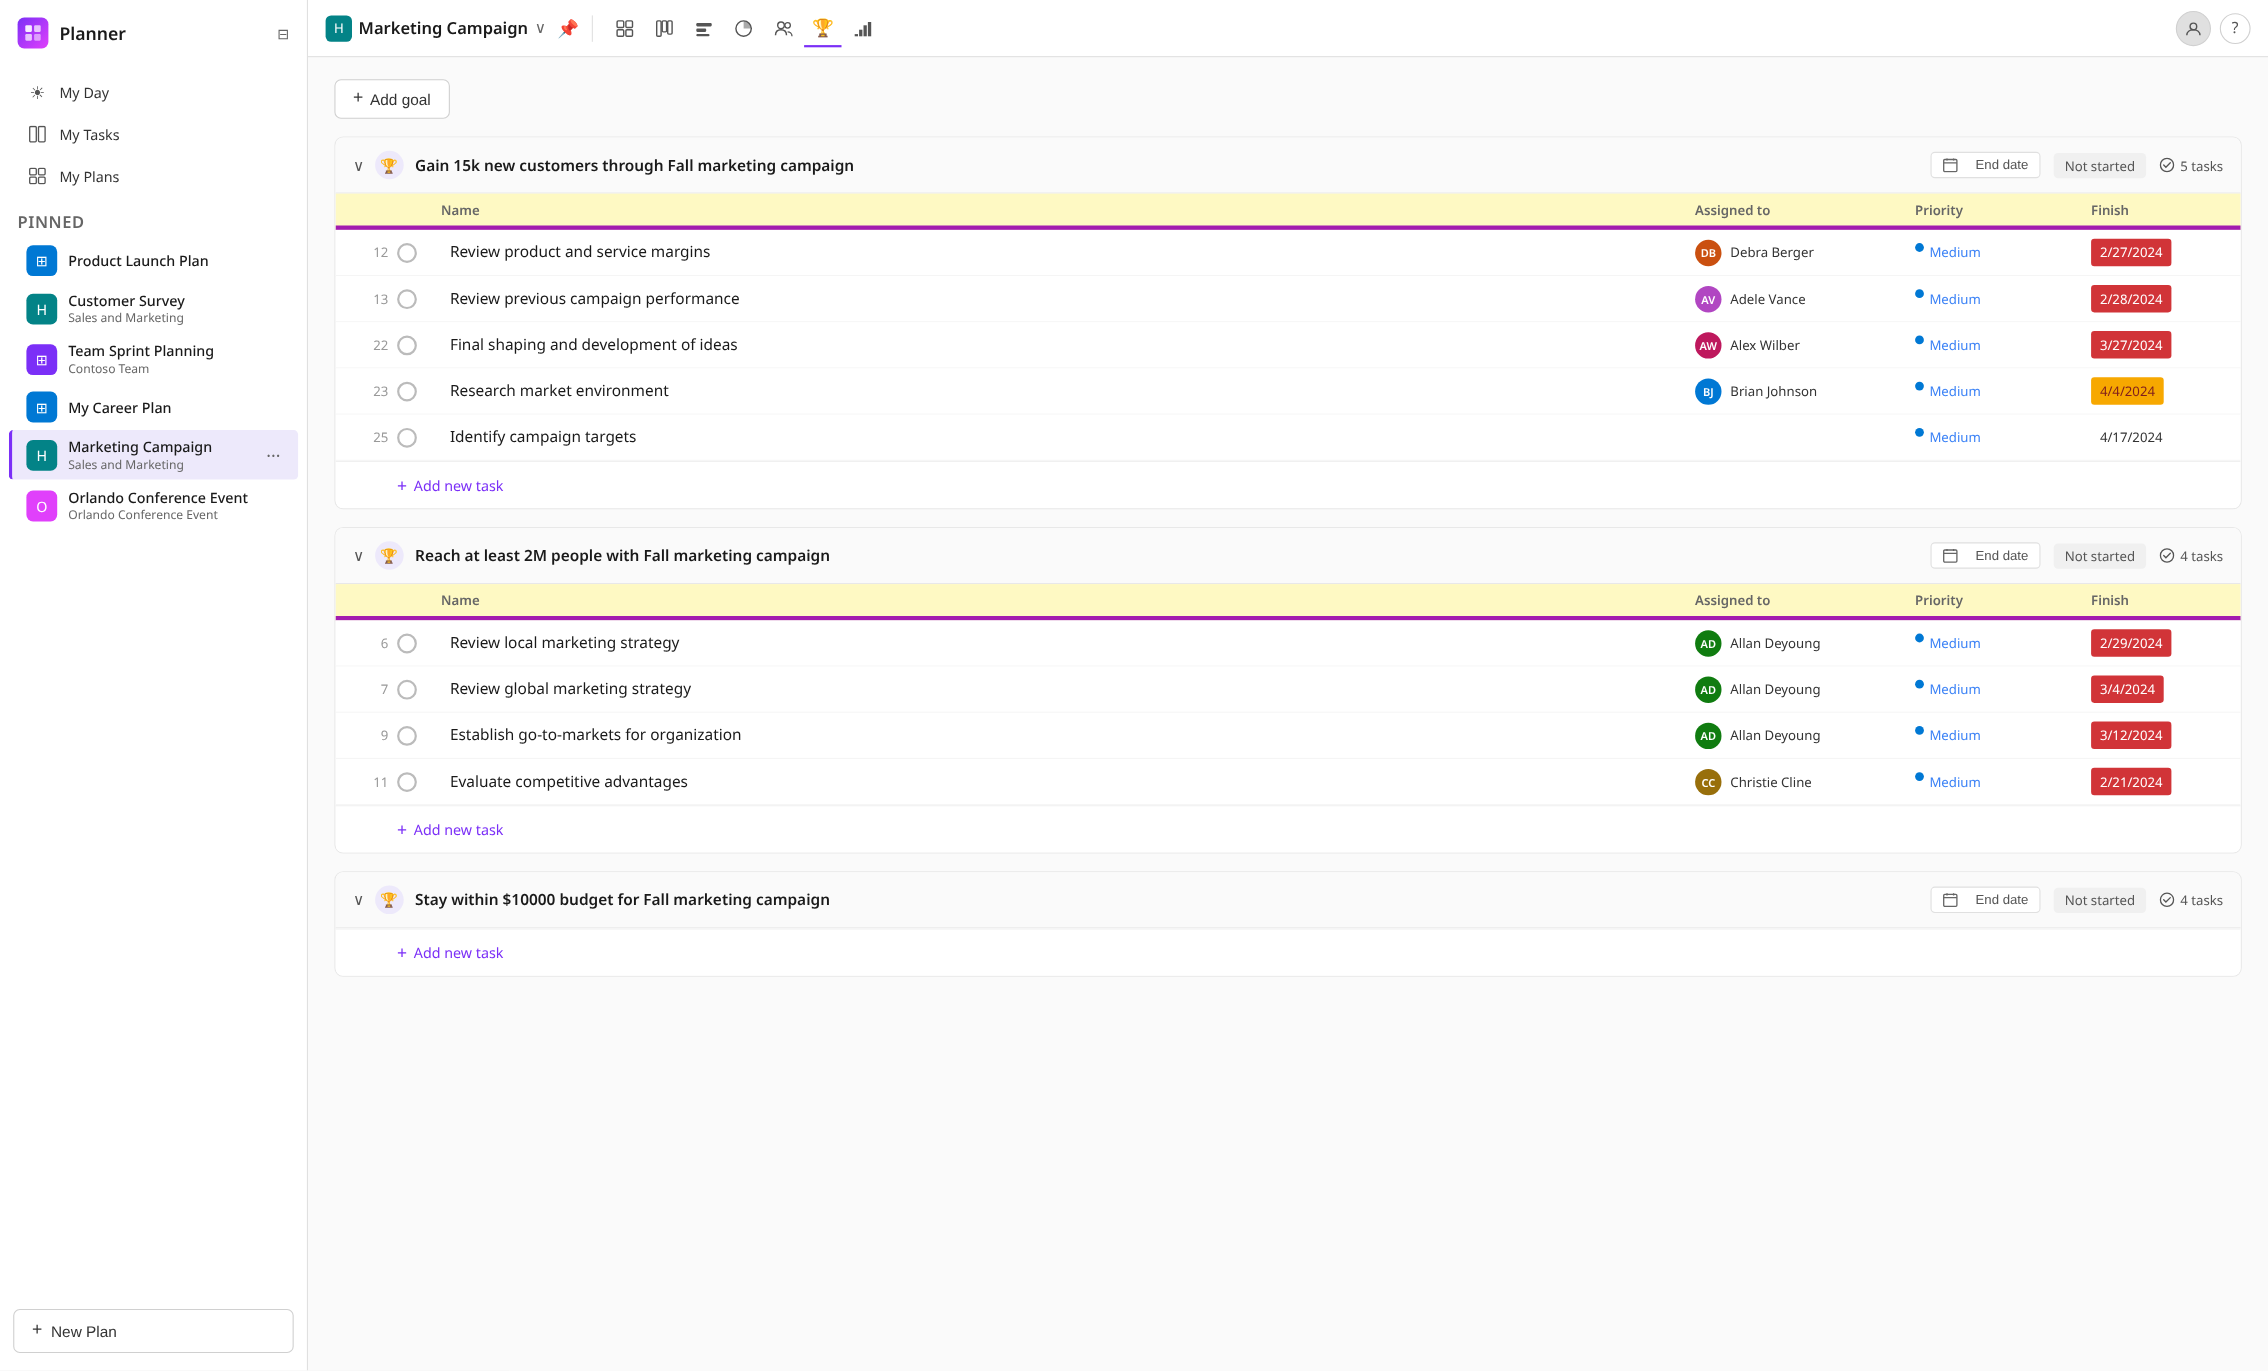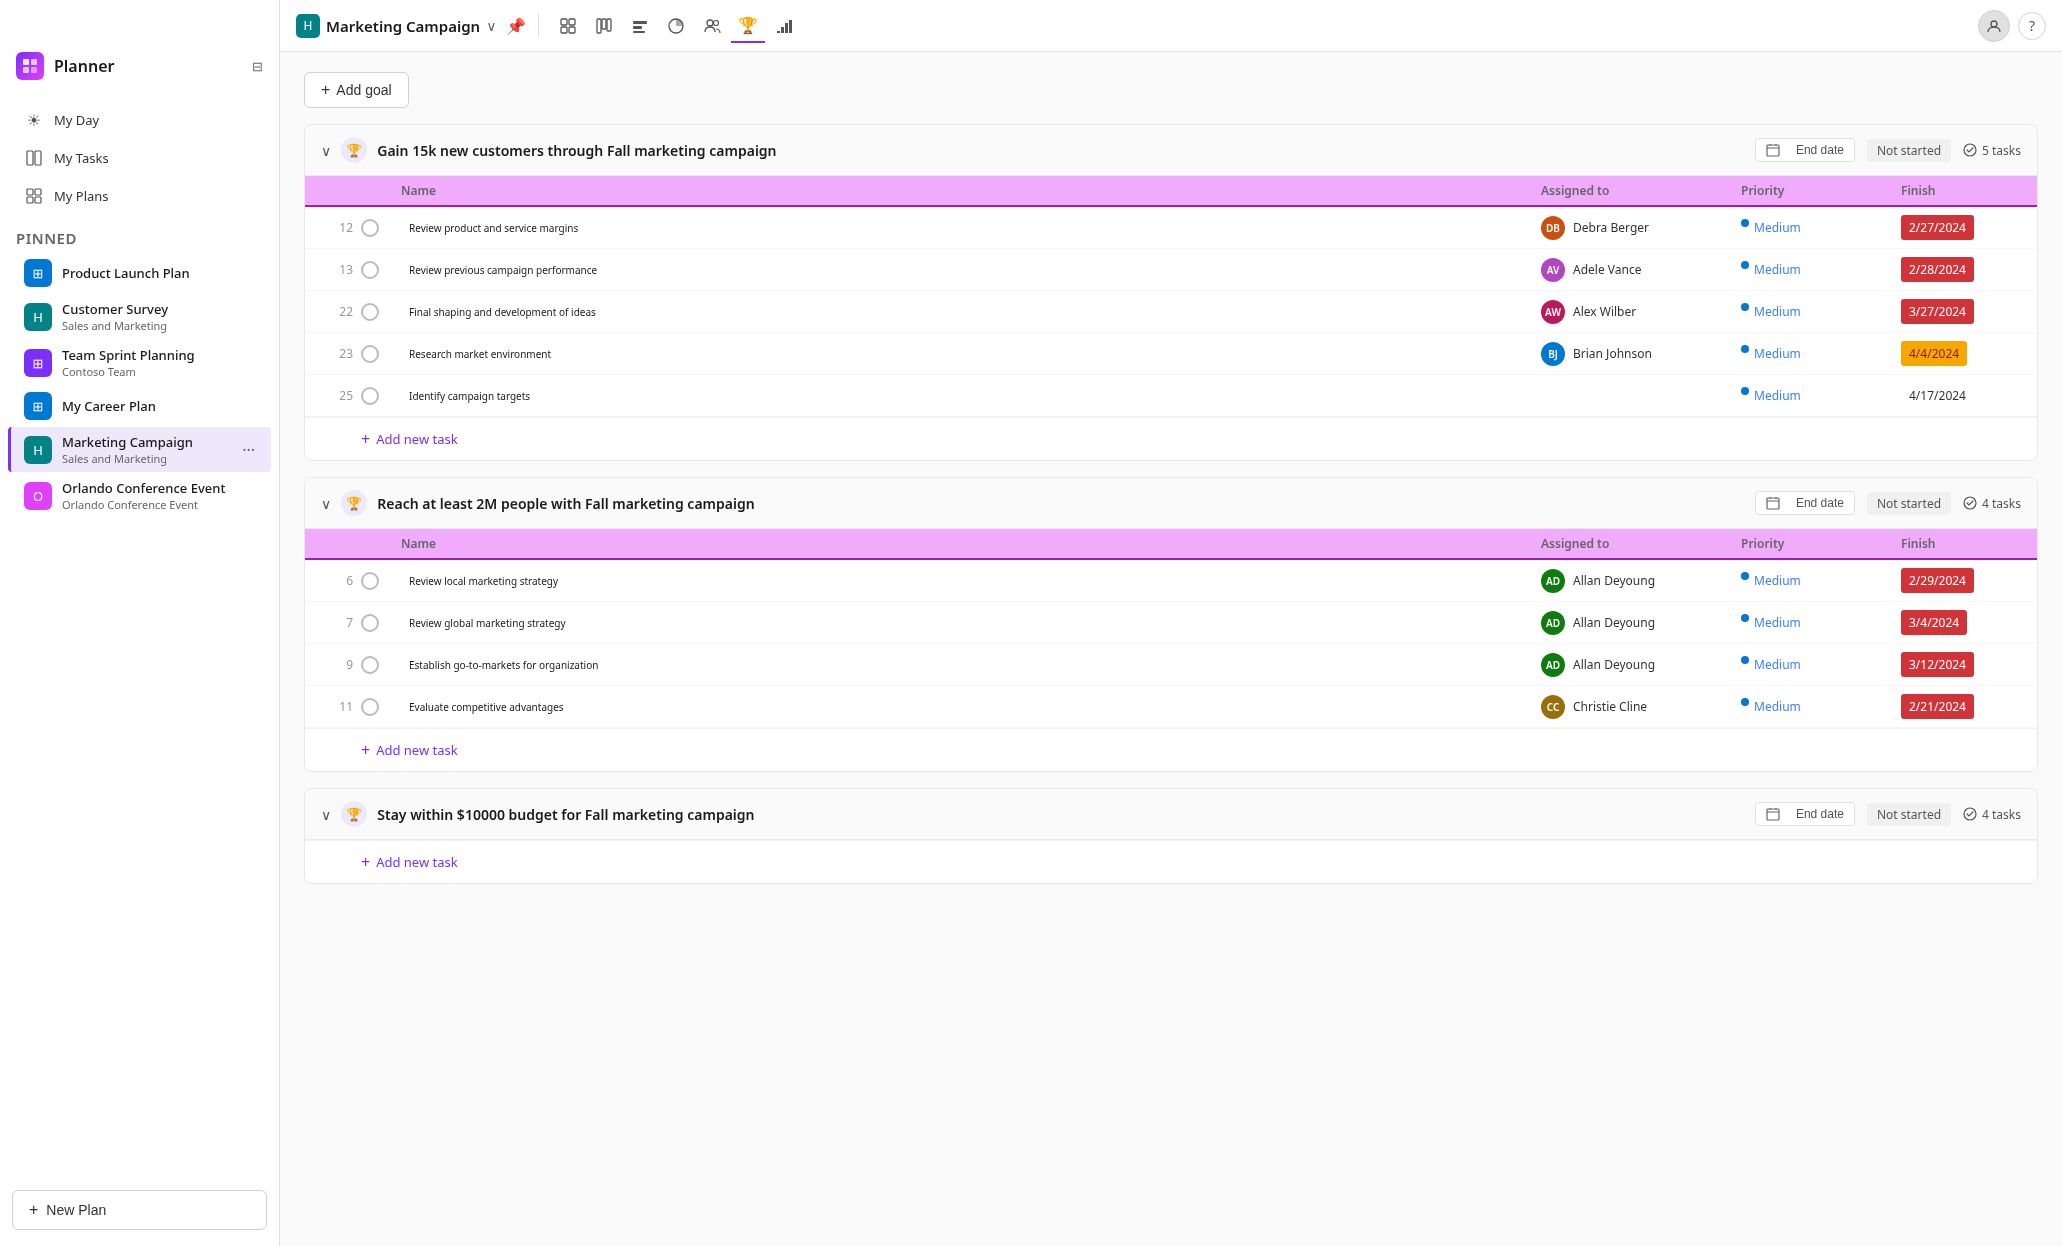--- a/index.html
+++ b/index.html
@@ -13,21 +13,20 @@
       display: flex;
       flex-direction: column;
       border-right: 1px solid #e0e0e0;
       height: 100%;
     }
     .sidebar-header {
       display: flex;
       align-items: center;
       padding: 16px 16px;
       gap: 10px;
-      margin-top: 36px;
     }
     .planner-logo {
       width: 28px; height: 28px;
       background: linear-gradient(135deg, #7b2ff7, #e040fb);
       border-radius: 6px;
       display: flex; align-items: center; justify-content: center;
       color: white; font-weight: bold; font-size: 14px;
     }
     .sidebar-title {
       font-size: 16px; font-weight: 600; color: #1a1a1a;
@@ -222,42 +221,42 @@
       font-size: 12px; color: #555;
       cursor: pointer;
     }
 
     
     .task-table { width: 100%; }
     .task-table-header {
       display: grid;
       grid-template-columns: 40px 40px 1fr 200px 160px 120px;
       padding: 6px 16px;
-      border-bottom: 2px solid #a21caf;
-      background: #f0abfc;
+      border-bottom: 4px solid #a21caf;
+      background: #fef9c3;
     }
     .task-table-header span {
       font-size: 12px; font-weight: 600; color: #666;
     }
     .task-row {
       display: grid;
       grid-template-columns: 40px 40px 1fr 200px 160px 120px;
       padding: 8px 16px;
       align-items: center;
       border-bottom: 1px solid #f5f5f5;
       background: #fff;
     }
     .task-num { font-size: 12px; color: #999; text-align: right; padding-right: 8px; }
     .task-check {
       width: 18px; height: 18px;
       border: 2px solid #bbb;
       border-radius: 50%;
       cursor: pointer;
     }
-    .task-name { font-size: 10px; color: #1a1a1a; padding-left: 8px; }
+    .task-name { font-size: 14px; color: #1a1a1a; padding-left: 8px; }
     .assigned-to { display: flex; align-items: center; gap: 8px; }
     .user-avatar {
       width: 24px; height: 24px;
       border-radius: 50%;
       display: flex; align-items: center; justify-content: center;
       font-size: 10px; font-weight: 600; color: white;
       flex-shrink: 0;
     }
     .user-name { font-size: 12px; color: #333; }
     .priority-cell { display: flex; align-items: flex-start; gap: 5px; font-size: 12px; color: #3b82f6; }

